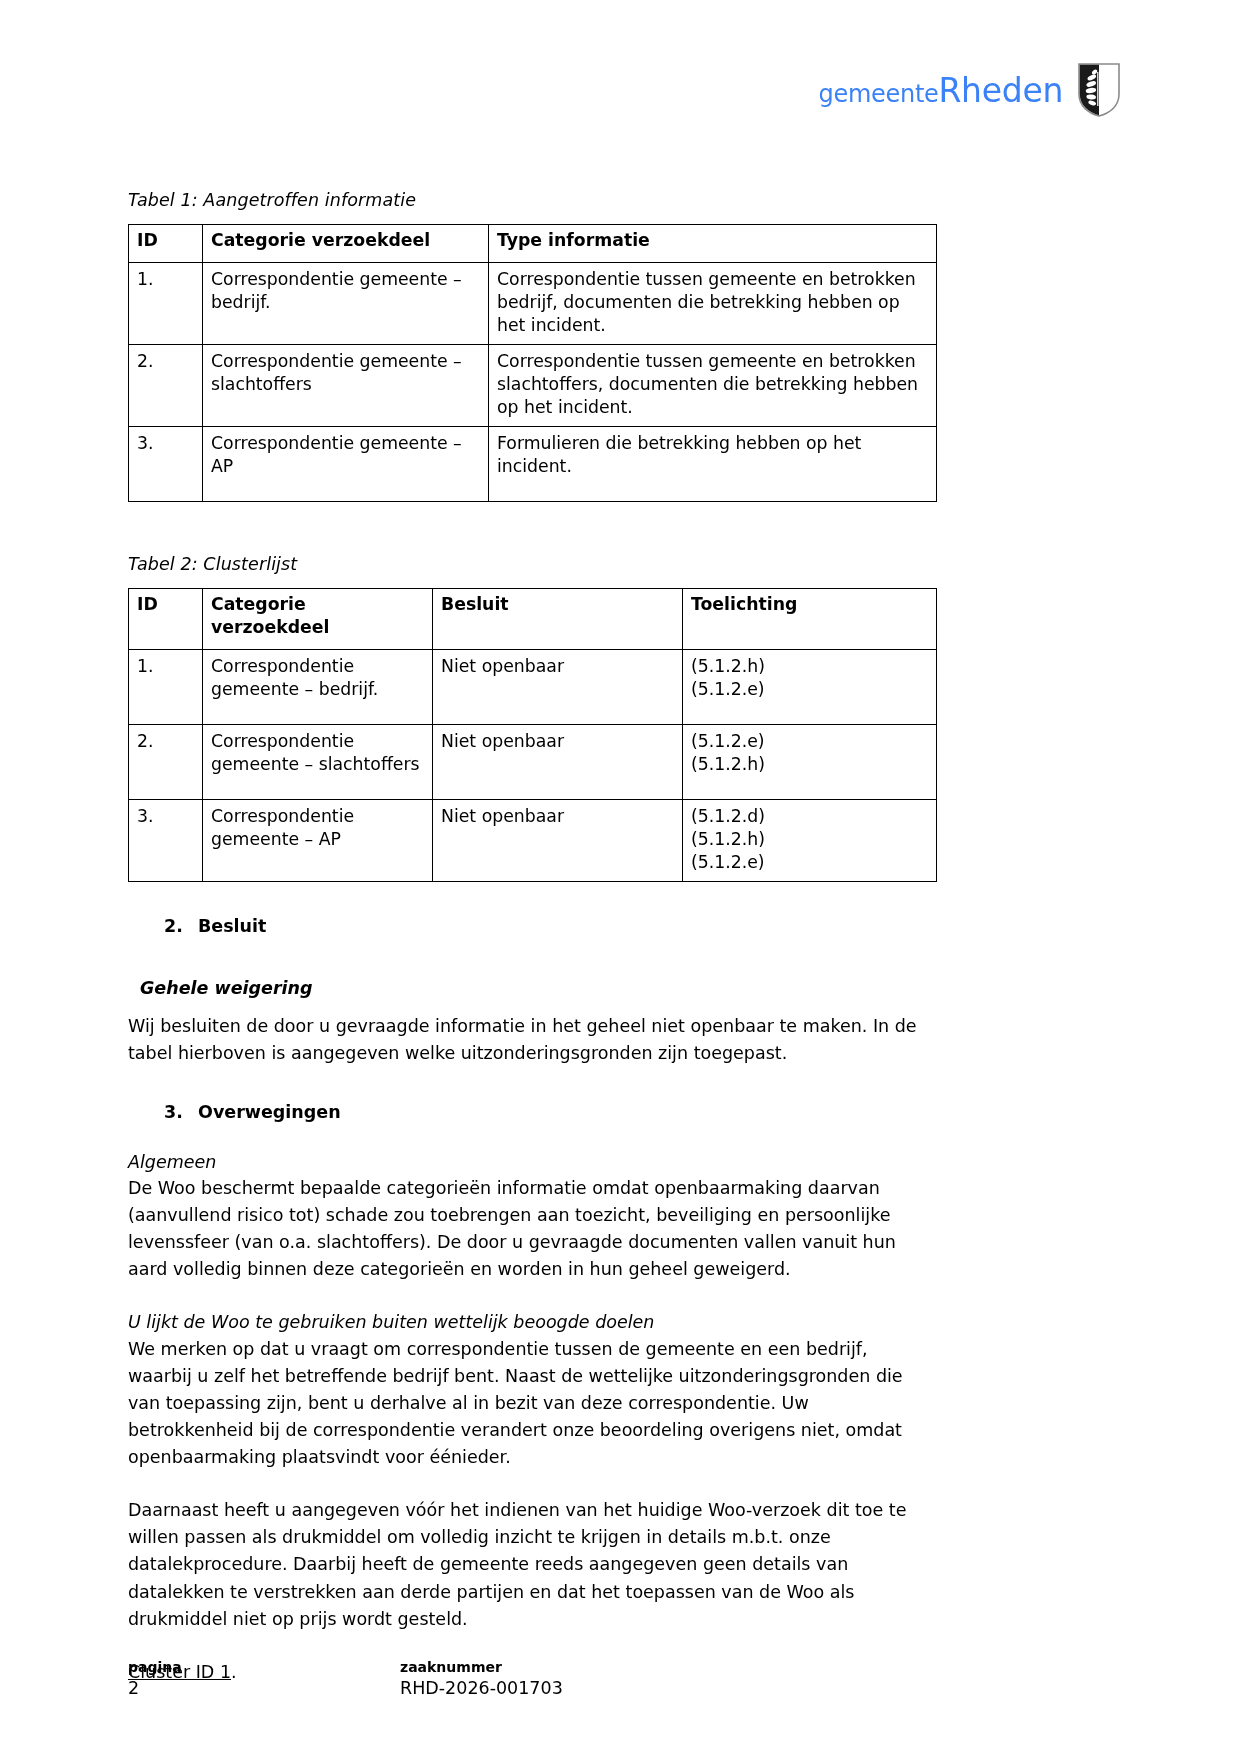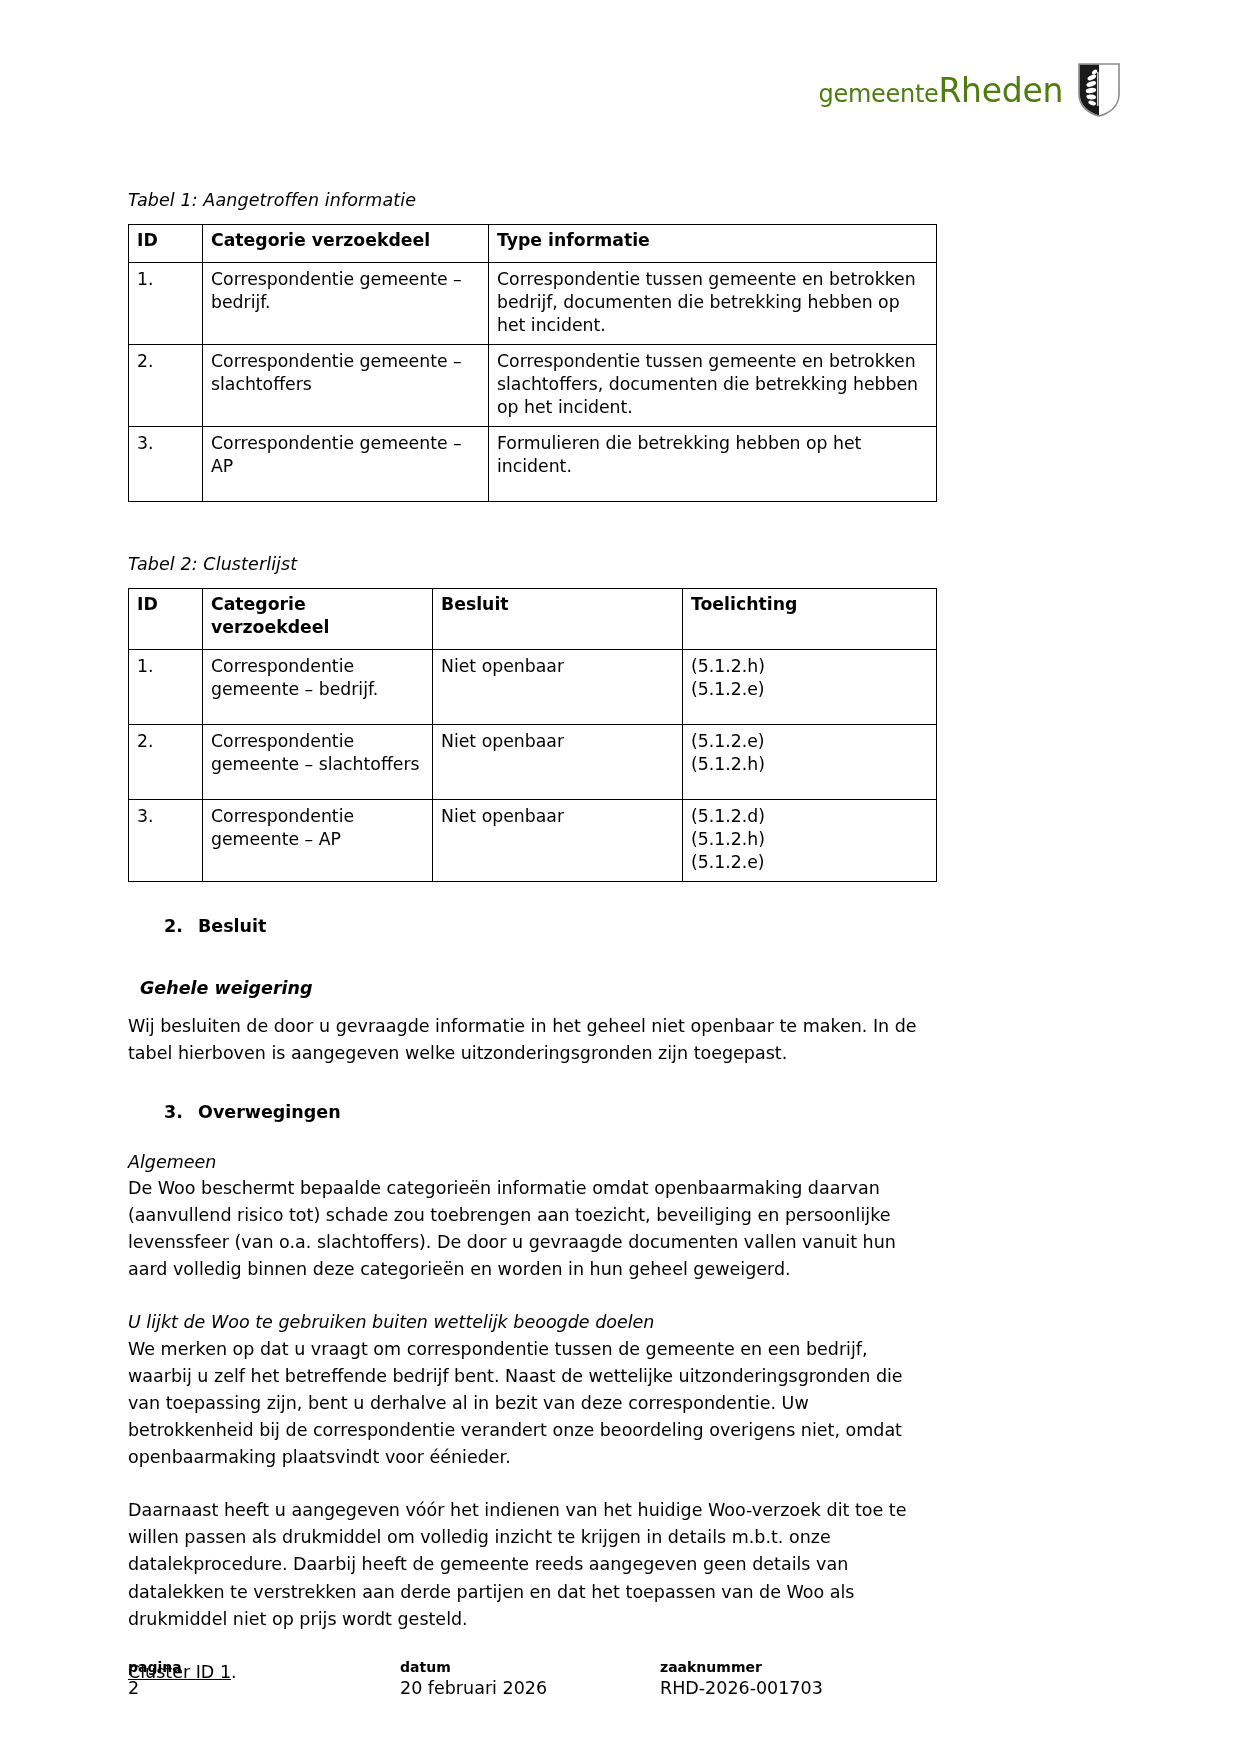--- a/index.html
+++ b/index.html
@@ -26,21 +26,21 @@
     top: 62px;
     right: 120px;
     display: flex;
     align-items: center;
     gap: 14px;
   }
   .logo-word {
     font-family: "DejaVu Sans", sans-serif;
     font-size: 31px;
     letter-spacing: -0.3px;
-    color: #4d7c0f;
+    color: #3b82f6;
     white-space: nowrap;
     line-height: 1;
   }
   .logo-word .light {
     font-size: 24px;
     font-weight: 400;
   }
   .logo-word .strong {
     font-size: 33px;
     font-weight: 400;
@@ -311,23 +311,19 @@
 
     <p class="body-text"><span class="underlined">Cluster ID 1</span><span>.</span></p>
 
   </div>
 
   <div class="footer">
     <div class="footer-col c1">
       <div class="footer-label">pagina</div>
       <div class="footer-value">2</div>
     </div>
-    <div class="footer-col c2">
-      <div class="footer-label">datum</div>
-      <div class="footer-value">20 februari 2026</div>
-    </div>
     <div class="footer-col c3">
       <div class="footer-label">zaaknummer</div>
       <div class="footer-value">RHD-2026-001703</div>
     </div>
   </div>
 
 </div>
 
 </body></html>

